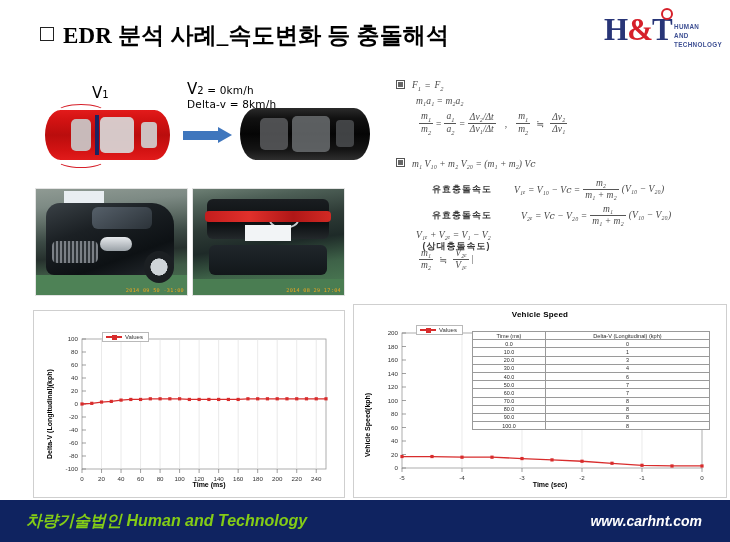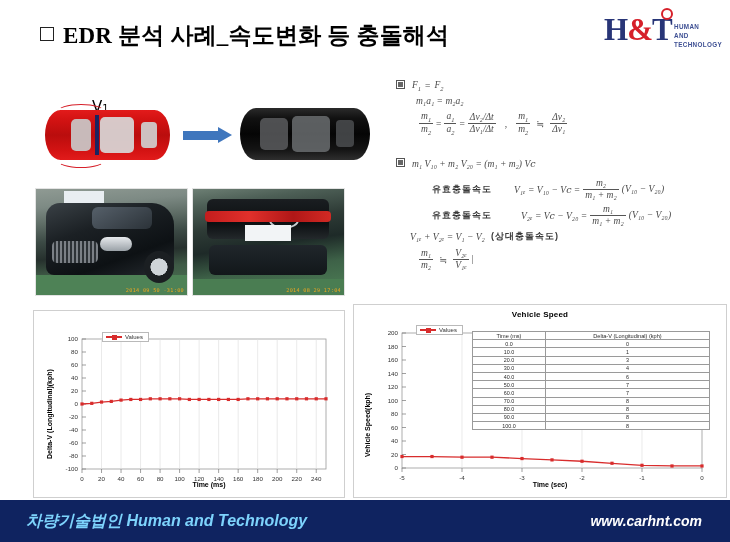--- a/index.html
+++ b/index.html
@@ -16,21 +16,21 @@
   #logo-mark{position:absolute;left:0;top:6px;font-family:"Liberation Serif","DejaVu Serif",serif;
       font-size:31px;font-weight:bold;line-height:1;letter-spacing:-1px;}
   .logo-navy{color:#283577;}
   .logo-red{color:#d6202a;}
   #logo-deg{position:absolute;left:57px;top:0px;width:8px;height:8px;border:2.4px solid #d6202a;border-radius:50%;}
   #logo-words{position:absolute;left:70px;top:14px;color:#3d4f93;font-size:6.3px;font-weight:bold;
       line-height:1.45;letter-spacing:.35px;}
 
   
   #car-diagram{position:absolute;left:35px;top:78px;width:345px;height:100px;}
-  .v-label{position:absolute;font-family:"DejaVu Sans",sans-serif;font-size:15px;margin-top:14px;}
+  .v-label{position:absolute;font-family:"DejaVu Sans",sans-serif;font-size:15px;}
   .v-sub{font-size:10px;}
   #v1-label{left:57px;top:6px;}
   #v2-block{left:152px;top:3px;font-size:15px;line-height:1.15;}
   #v2-block .small{font-size:10.5px;letter-spacing:.2px;}
   .car{position:absolute;border-radius:26px/42px;}
   #car-red{left:10px;top:32px;width:125px;height:50px;
      background:linear-gradient(180deg,#e21b1b 0%,#d41313 18%,#ba0d0d 50%,#d41313 82%,#e21b1b 100%);}
   #car-red .glass{position:absolute;background:#c9c9c9;opacity:.92;}
   #car-red .g1{left:26px;top:9px;width:20px;height:32px;border-radius:5px;}
   #car-red .g2{left:55px;top:7px;width:34px;height:36px;border-radius:5px;background:#d8d8d8;}
@@ -110,21 +110,21 @@
       background:#d82c2c;}
   
   #data-table{position:absolute;left:118px;top:26px;width:238px;border-collapse:collapse;
       background:#fff;font-size:5.4px;}
   #data-table th,#data-table td{border:1px solid #9a9a9a;text-align:center;padding:0.6px 0;color:#2b2b2b;}
   #data-table th{font-weight:normal;font-size:5.6px;}
   #data-table td.c0{width:72px;}
 
   
   #footer{position:absolute;left:0;bottom:0;width:730px;height:42px;background:#0f2360;}
-  #footer-left{position:absolute;left:26px;top:11px;color:#7dd3fc;font-size:16px;font-style:italic;
+  #footer-left{position:absolute;left:26px;top:11px;color:#84cc16;font-size:16px;font-style:italic;
       font-weight:bold;white-space:nowrap;}
   #footer-right{position:absolute;right:28px;top:13px;color:#fff;font-size:14px;font-style:italic;
       font-weight:bold;}
 </style>
 </head>
 <body>
 
 <div id="slide-header">
   <div id="logo-block">
     <div id="logo-mark"><span class="logo-navy">H</span><span class="logo-red">&amp;</span><span class="logo-navy">T</span></div>
@@ -136,20 +136,24 @@
     </div>
   </div>
 
   <div id="page-title">
     <span id="title-bullet"></span><span>EDR 분석 사례_속도변화 등 충돌해석</span>
   </div>
 </div>
 
 <div id="car-diagram">
   <div class="v-label" id="v1-label"><span>V</span><span class="v-sub">1</span></div>
+  <div class="v-label" id="v2-block">
+    <span>V</span><span class="v-sub">2</span><span class="small"> = 0km/h</span>
+    <div class="small">Delta-v = 8km/h</div>
+  </div>
 
   <div class="car" id="car-red">
     <div class="glass g1"></div>
       <div class="stripe"></div>
       <div class="glass g2"></div>
       <div class="glass g3"></div>
   </div>
   <div class="arc" style="left:22px;top:26px;width:46px;height:14px;"></div>
   <div class="arc" style="left:22px;top:74px;width:46px;height:14px;border-color:transparent transparent #d6202a transparent;"></div>
 
@@ -245,21 +249,21 @@
   <div class="frow" style="left:36px;top:124px;">
     <span class="kr">유효충돌속도</span>
     <span class="ital" style="margin-left:29px;">V₂ₑ = V𝑐 − V₂₀ =</span>
     <span class="frac ital">
         <span class="num">m₁</span>
         <span class="den">m₁ + m₂</span>
       </span>
     <span class="ital">(V₁₀ − V₂₀)</span>
   </div>
 
-  <div class="frow" style="left:14px;top:150px;">
+  <div class="frow" style="left:20px;top:150px;flex-direction:column;">
     <span class="ital">V₁ₑ + V₂ₑ = V₁ − V₂</span>
     <span class="kr" style="margin-left:6px;">(상대충돌속도)</span>
   </div>
 
   <div class="frow" style="left:20px;top:168px;">
     <span class="frac ital">
         <span class="num">m₁</span>
         <span class="den">m₂</span>
       </span>
     <span style="margin:0 3px;">≒</span>

